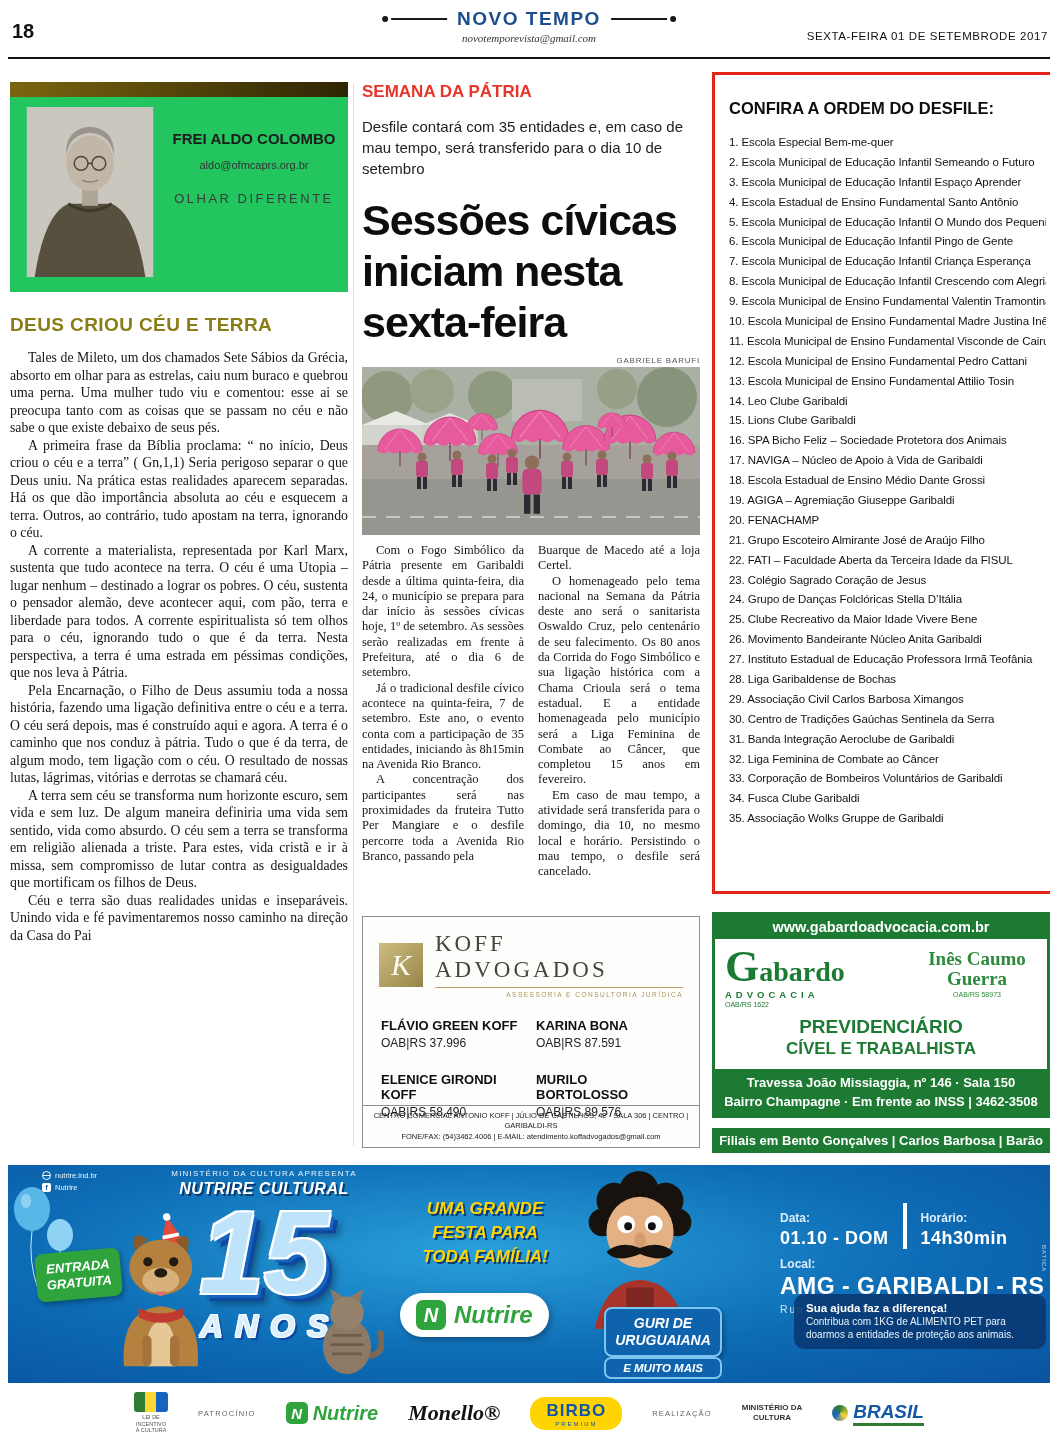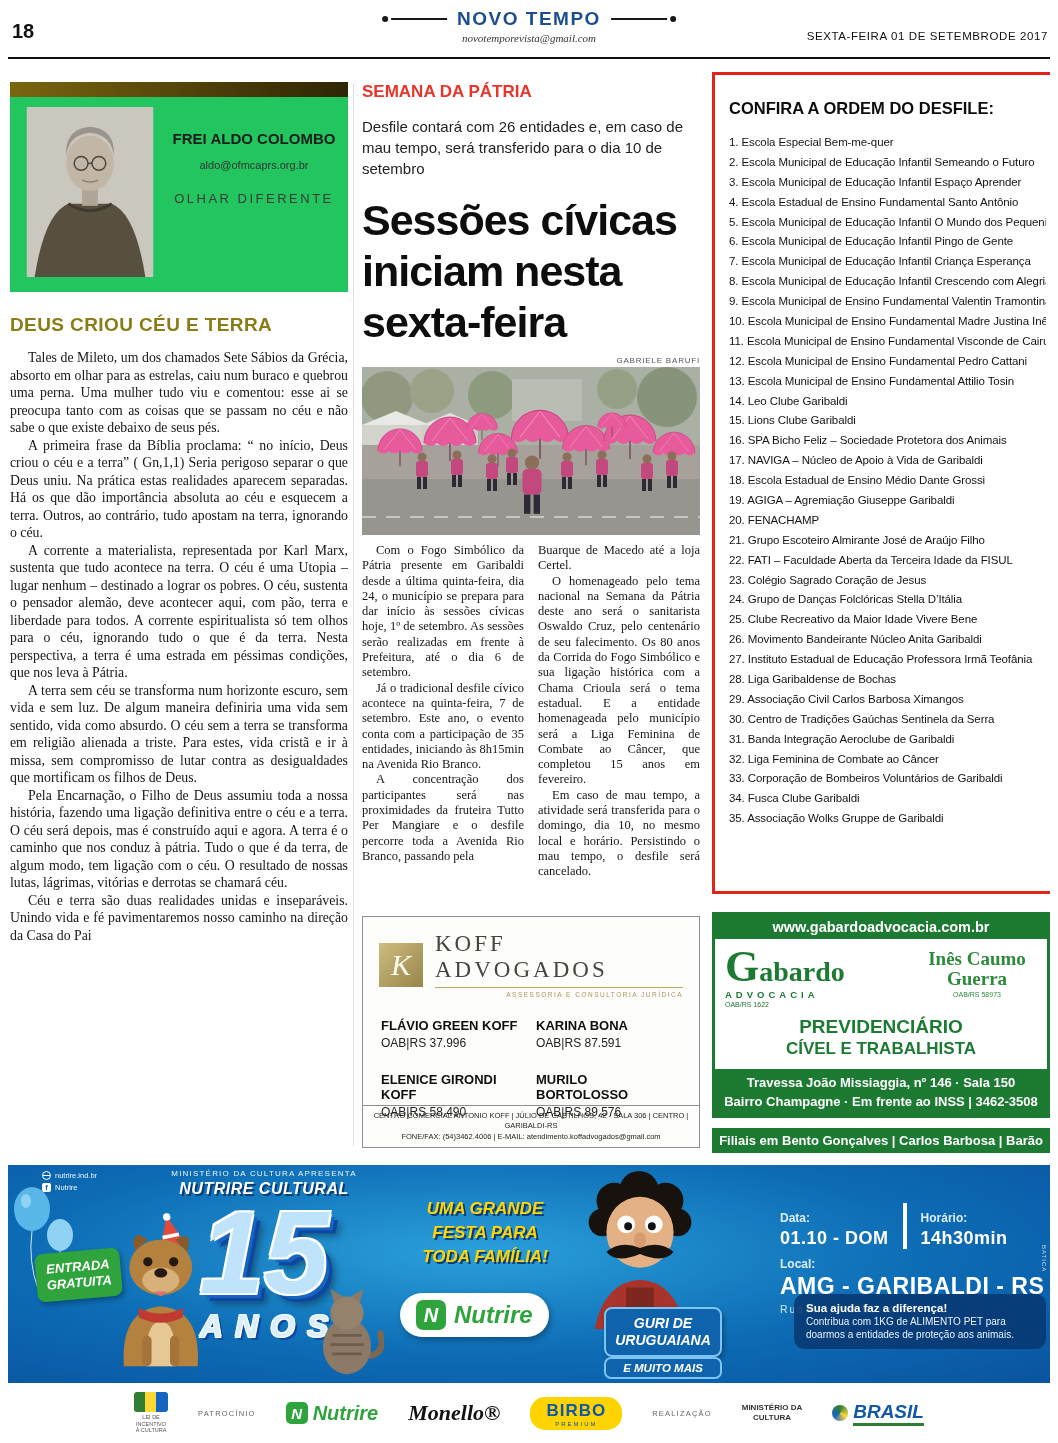--- a/index.html
+++ b/index.html
@@ -202,29 +202,29 @@
         <div class="frei-name">FREI ALDO COLOMBO</div>
         <div class="frei-email">aldo@ofmcaprs.org.br</div>
         <div class="frei-colname">OLHAR DIFERENTE</div>
       </div>
     </div>
     <h2 class="left-headline">DEUS CRIOU CÉU E TERRA</h2>
     <div class="left-article">
         <p>Tales de Mileto, um dos chamados Sete Sábios da Grécia, absorto em olhar para as estrelas, caiu num buraco e quebrou uma perna. Uma mulher tudo viu e comentou: esse ai se preocupa tanto com as coisas que se passam no céu e não sabe o que existe debaixo de seus pés.</p>
         <p>A primeira frase da Bíblia proclama: “ no início, Deus criou o céu e a terra” ( Gn,1,1) Seria perigoso separar o que Deus uniu. Na prática estas realidades aparecem separadas. Há os que dão importância absoluta ao céu e esquecem a terra. Outros, ao contrário, tudo apostam na terra, ignorando o céu.</p>
         <p>A corrente a materialista, representada por Karl Marx, sustenta que tudo acontece na terra. O céu é uma Utopia – lugar nenhum – destinado a lograr os pobres. O céu, sustenta o pensador alemão, deve acontecer aqui, com pão, terra e liberdade para todos. A corrente espiritualista só tem olhos para o céu, ignorando tudo o que é da terra. Nesta perspectiva, a terra é uma estrada em péssimas condições, que nos leva à Pátria.</p>
+        <p>Pela Encarnação, o Filho de Deus assumiu toda a nossa história, fazendo uma ligação definitiva entre o céu e a terra. O céu será depois, mas é construído aqui e agora. A terra é o caminho que nos conduz à pátria. Tudo o que é da terra, de algum modo, tem ligação com o céu. O resultado de nossas lutas, lágrimas, vitórias e derrotas se chamará céu.</p>
         <p>A terra sem céu se transforma num horizonte escuro, sem vida e sem luz. De algum maneira definiria uma vida sem sentido, vida como absurdo. O céu sem a terra se transforma em religião alienada a triste. Para estes, vida cristã e ir à missa, sem compromisso de lutar contra as desigualdades que mortificam os filhos de Deus.</p>
-        <p>Pela Encarnação, o Filho de Deus assumiu toda a nossa história, fazendo uma ligação definitiva entre o céu e a terra. O céu será depois, mas é construído aqui e agora. A terra é o caminho que nos conduz à pátria. Tudo o que é da terra, de algum modo, tem ligação com o céu. O resultado de nossas lutas, lágrimas, vitórias e derrotas se chamará céu.</p>
         <p>Céu e terra são duas realidades unidas e inseparáveis. Unindo vida e fé pavimentaremos nosso caminho na direção da Casa do Pai</p>
       </div>
   </aside>
 
   <section class="col-center">
     <div class="kicker">SEMANA DA PÁTRIA</div>
-    <div class="deck">Desfile contará com 26 entidades e, em caso de mau tempo, será transferido para o dia 10 de setembro</div>
+    <div class="deck">Desfile contará com 35 entidades e, em caso de mau tempo, será transferido para o dia 10 de setembro</div>
     <h1 class="headline">Sessões cívicas iniciam nesta sexta-feira</h1>
     <div class="photo-credit">GABRIELE BARUFI</div>
     <svg class="parade-photo" viewBox="0 0 338 168" preserveAspectRatio="none">
       <defs>
         <g id="umb">
           <path d="M-26,0 A26,26 0 0 1 26,0 Q19.5,6 13,0 Q6.5,6 0,0 Q-6.5,6 -13,0 Q-19.5,6 -26,0 Z" fill="#e75b9d"></path>
           <path d="M-26,0 A26,26 0 0 1 26,0" fill="none" stroke="#c94683" stroke-width="1"></path>
           <line x1="0" y1="-25" x2="-18" y2="-2" stroke="#f08ab8" stroke-width="1"></line>
           <line x1="0" y1="-25" x2="18" y2="-2" stroke="#f08ab8" stroke-width="1"></line>
           <line x1="0" y1="0" x2="0" y2="18" stroke="#7a4a5e" stroke-width="1.5"></line>

